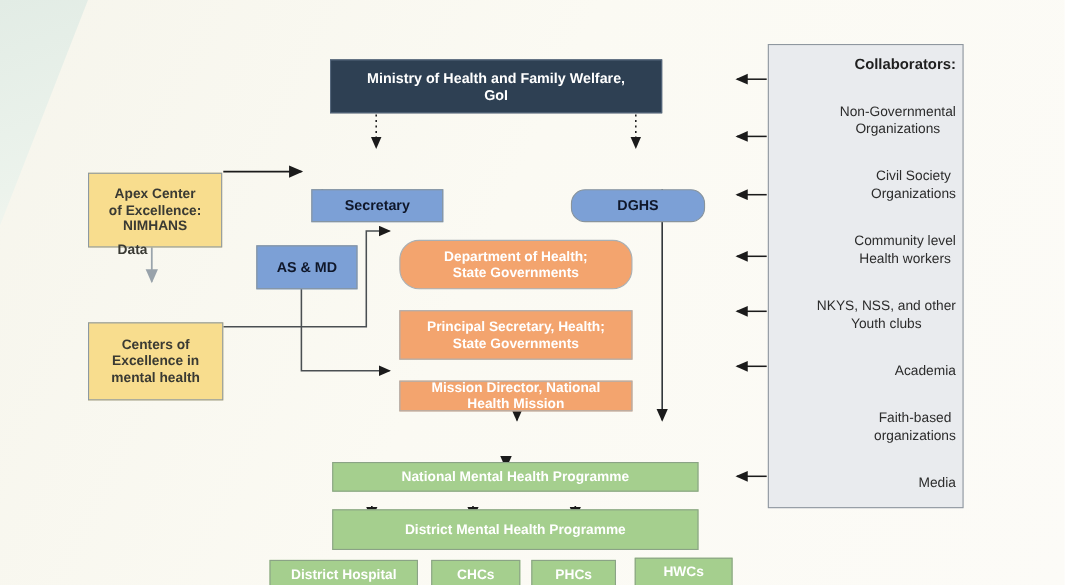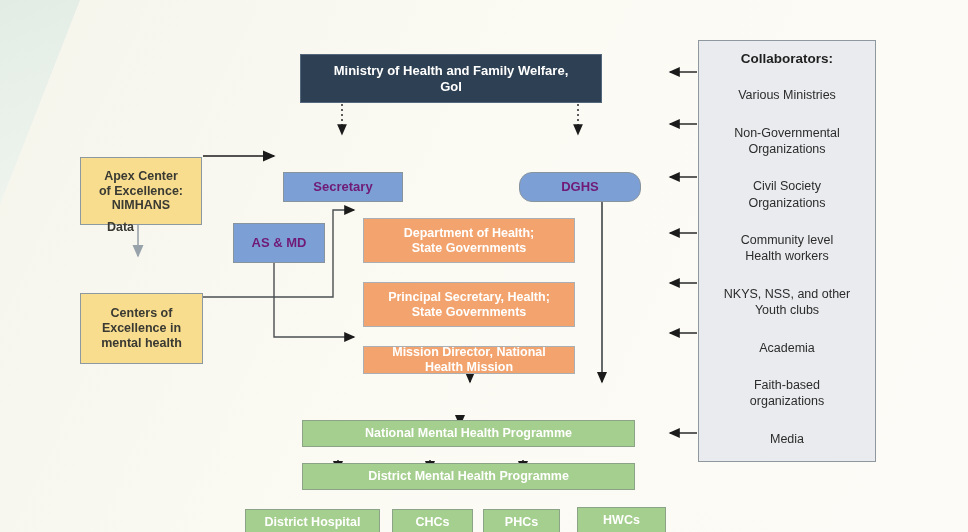--- a/index.html
+++ b/index.html
@@ -14,21 +14,21 @@
     clip-path:polygon(0 0,80px 0,0 205px);
   }
   .box{
     position:absolute;box-sizing:border-box;
     display:flex;align-items:center;justify-content:center;
     text-align:center;white-space:pre-line;line-height:1.18;
     font-weight:bold;
     margin-top:30px;
   }
   .navy  {background:#2e4053;color:#ffffff;border:1.5px solid #55677c;font-size:13px;}
-  .blue  {background:#7ca0d6;color:#701a75;border:1.5px solid #88949d;font-size:13px;}
+  .blue  {background:#7ca0d6;color:#0f172a;border:1.5px solid #88949d;font-size:13px;}
   .orange{background:#f3a46e;color:#ffffff;border:1.5px solid #a9afb3;font-size:12.5px;}
   .yellow{background:#f8dd8e;color:#3a3a33;border:1.5px solid #8d99a1;font-size:12.5px;}
   .green {background:#a5cf8e;color:#ffffff;border:1.5px solid #8ba386;font-size:12.5px;}
   .data-label{
     position:absolute;color:#3a3a33;font-weight:bold;font-size:12.5px;text-align:right;
   }
   .collab-panel{
     position:absolute;box-sizing:border-box;
     background:#e9ebee;border:1.5px solid #8f979f;
     display:flex;flex-direction:column;justify-content:space-between;
@@ -104,44 +104,43 @@
   <div class="box yellow" style="left:80px;top:127px;width:122px;height:68px;">Apex Center
 of Excellence:
 NIMHANS</div>
 
   <div class="box yellow" style="left:80px;top:263px;width:123px;height:71px;">Centers of
 Excellence in
 mental health</div>
 
   <div class="data-label" style="left:92px;top:220px;width:42px;">Data</div>
 
-  <div class="box orange" style="left:363px;top:188px;width:212px;height:45px;">Department of Health;
+  <div class="box orange" style="left:363px;top:188px;width:212px;height:45px;border-radius:18px;">Department of Health;
 State Governments</div>
 
   <div class="box orange" style="left:363px;top:252px;width:212px;height:45px;">Principal Secretary, Health;
 State Governments</div>
 
   <div class="box orange" style="left:363px;top:316px;width:212px;height:28px;">Mission Director, National
 Health Mission</div>
 
   <div class="box green" style="left:302px;top:390px;width:333px;height:27px;">National Mental Health Programme</div>
 
-  <div class="box green" style="left:302px;top:433px;width:333px;height:27px;">District Mental Health Programme</div>
+  <div class="box green" style="left:302px;top:433px;width:333px;height:37px;">District Mental Health Programme</div>
 
   <div class="box green" style="left:245px;top:479px;width:135px;height:27px;">District Hospital</div>
 
   <div class="box green" style="left:392px;top:479px;width:81px;height:27px;">CHCs</div>
 
   <div class="box green" style="left:483px;top:479px;width:77px;height:27px;text-align:center;">PHCs</div>
 
   <div class="box green" style="left:577px;top:477px;width:89px;height:27px;">HWCs</div>
 
-  <div class="collab-panel" style="left:698px;top:40px;width:178px;height:422px;">
+  <div class="collab-panel" style="left:698px;top:40px;width:178px;height:422px;align-items:flex-end;">
     <div class="collab-title">Collaborators:</div>
-    <div class="collab-item">Various Ministries</div>
     <div class="collab-item">Non-Governmental
 Organizations</div>
     <div class="collab-item">Civil Society
 Organizations</div>
     <div class="collab-item">Community level
 Health workers</div>
     <div class="collab-item">NKYS, NSS, and other
 Youth clubs</div>
     <div class="collab-item">Academia</div>
     <div class="collab-item">Faith-based

